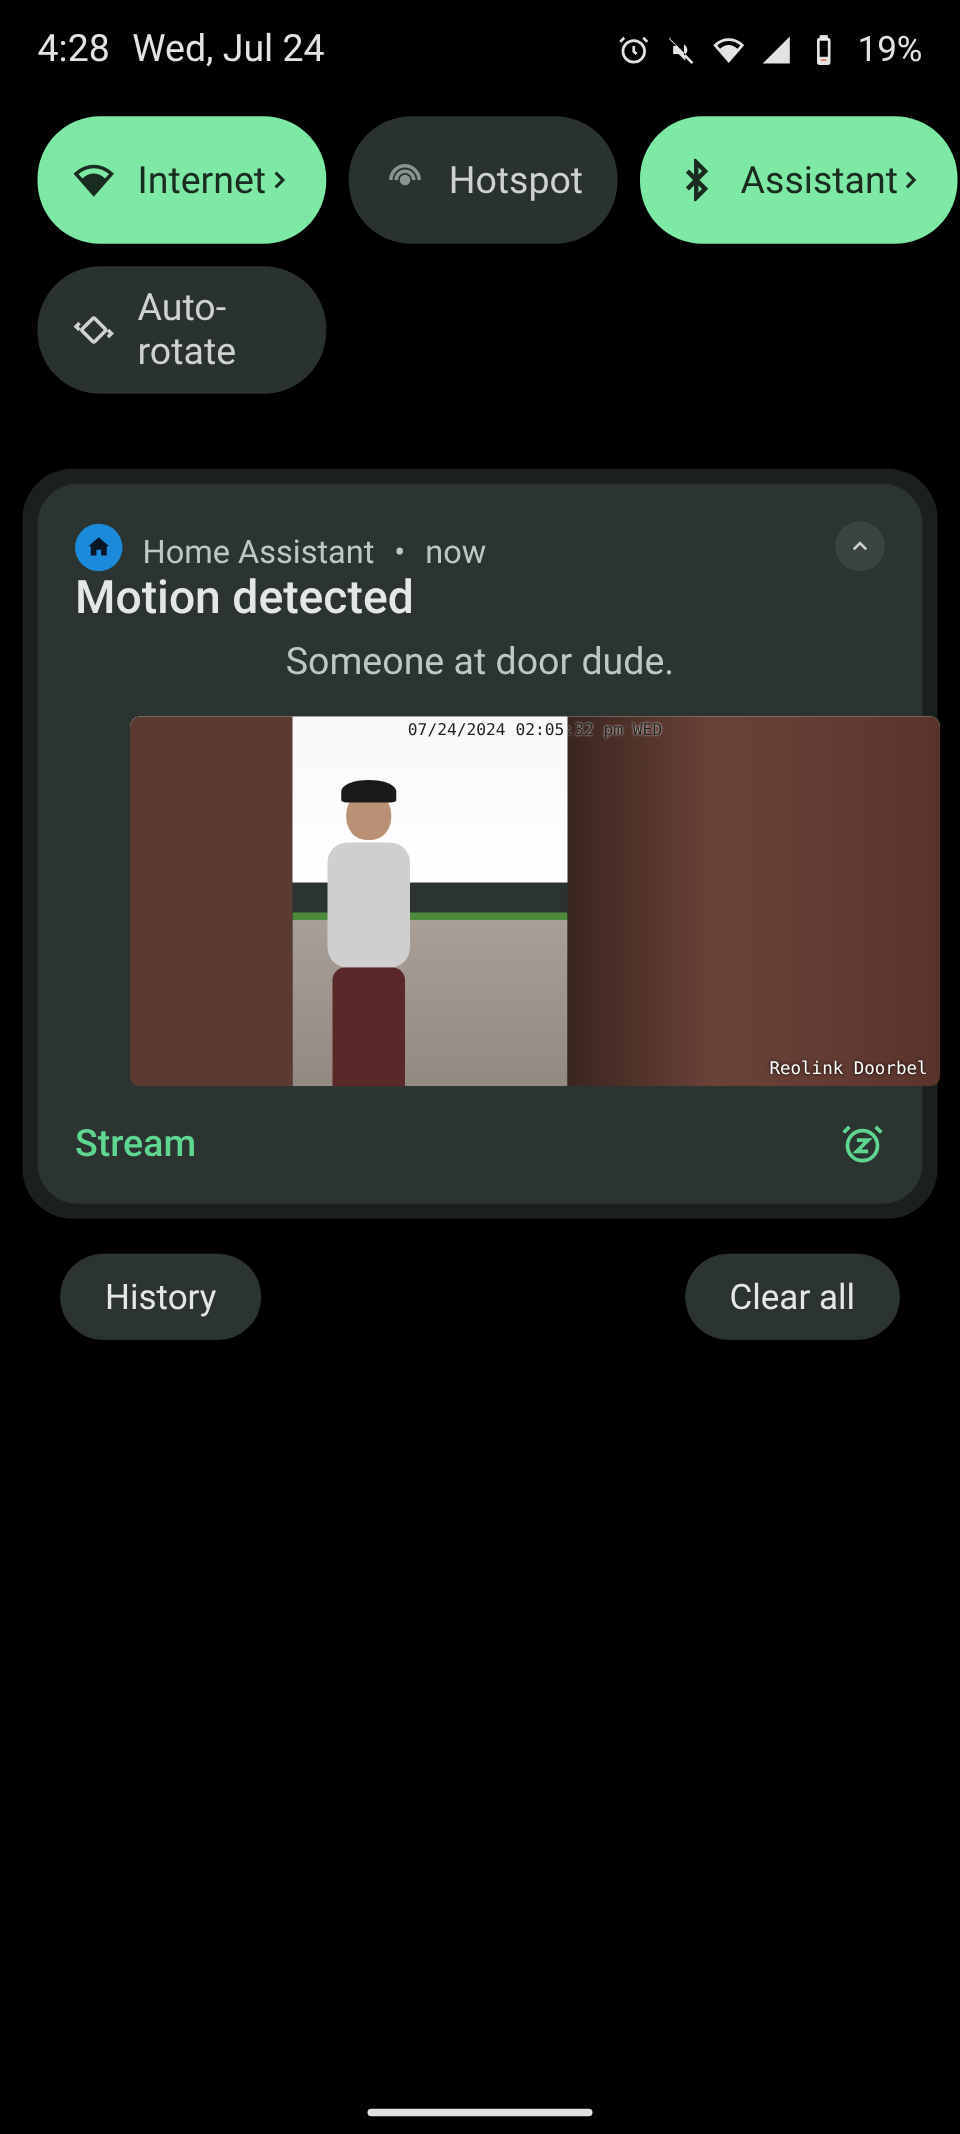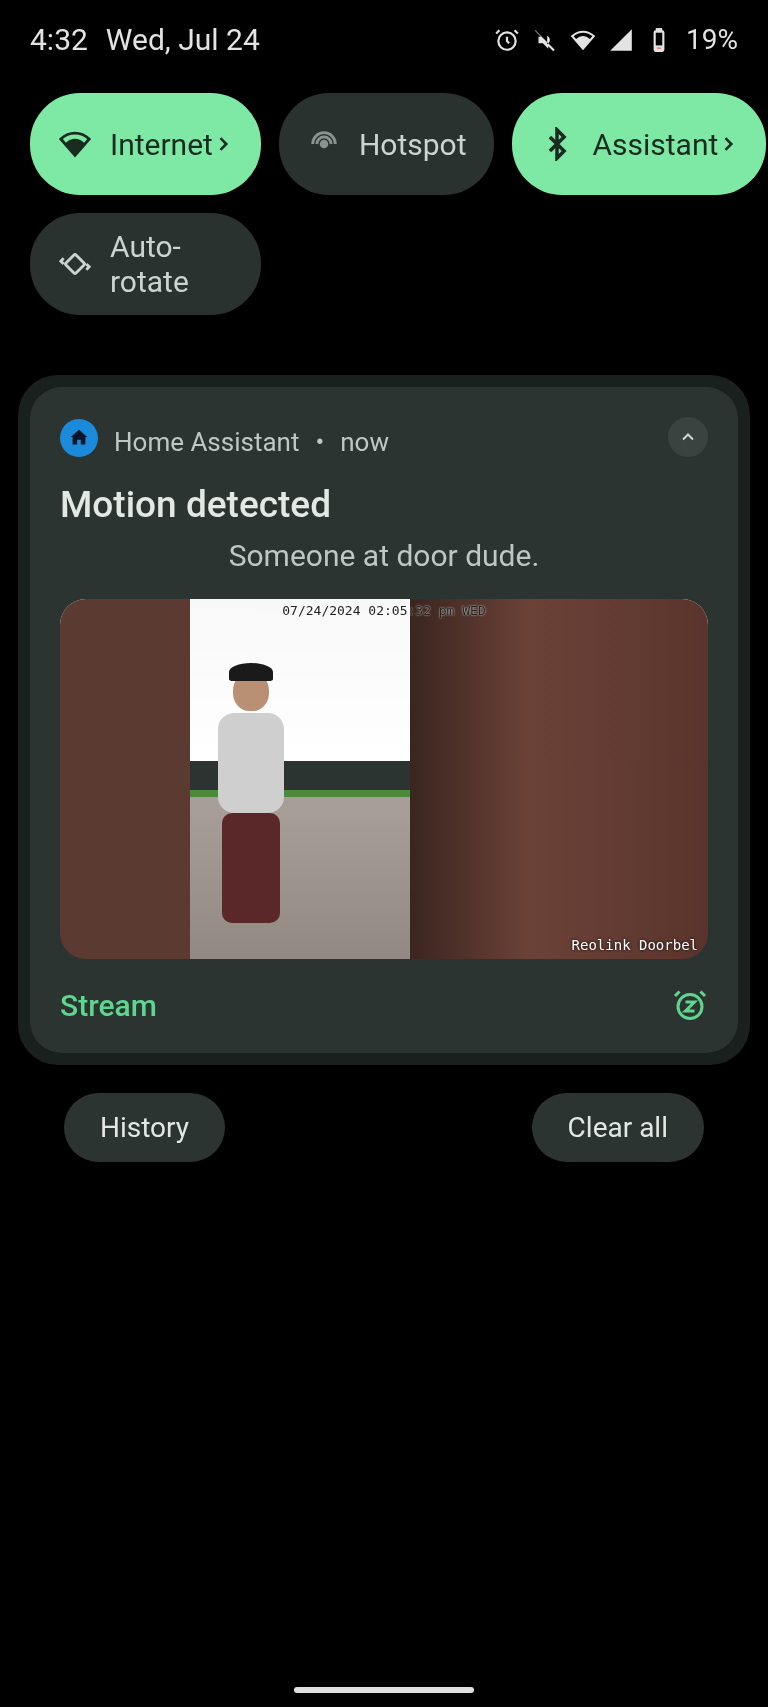--- a/index.html
+++ b/index.html
@@ -121,38 +121,39 @@
       margin-left: auto;
       width: 40px;
       height: 40px;
       border-radius: 50%;
       background: #3a433f;
       display: flex;
       align-items: center;
       justify-content: center;
     }
     .notif-title, .notif-body { padding-left: 0; text-align: center; }
-    .notif-content { padding-left: 0; margin-top: 26px;}
+    .notif-content { padding-left: 0; }
     .notif-title2 {
       font-size: 37px;
       font-weight: 500;
       color: #e3e8e5;
     }
     .notif-body {
       margin-top: 12px;
       font-size: 30px;
       color: #bec7c2;
     }
     .notif-image {
       margin-top: 26px;
-      border-radius: 26px;
+      border-radius: 8px;
       width: 100%;
-      height: 360px;
+      height: 296px;
       position: relative;
       overflow: hidden;
+      margin-left: 44px;
     }
     .notif-image .sky {
       position: absolute; top: 0; left: 0; right:0; height: 45%;
       background: linear-gradient(#f8f8f8, #ffffff);
     }
     .notif-image .brick-left {
       position: absolute; top:0; left:0; bottom:0; width:20%;
       background: #5b3a32;
     }
     .notif-image .brick-right {
@@ -222,21 +223,21 @@
       border: none;
     }
     .notif-snooze {
       width: 36px;
       height: 36px;
     }
 
     .bottom-actions {
       display: flex;
       justify-content: space-between;
-      padding: 28px 64px;
+      padding: 28px 48px;
     }
     .pill-btn {
       background: #2b3431;
       border-radius: 40px;
       padding: 18px 36px;
       font-size: 28px;
       color: #e3e8e5;
     }
 
     .nav-handle {
@@ -248,21 +249,21 @@
       height: 6px;
       background: #e0e0e0;
       border-radius: 4px;
     }
   </style>
 </head>
 <body>
 
 <div class="status-bar">
   <div class="status-left">
-    <span class="status-time">4:32</span>
+    <span class="status-time">4:28</span>
     <span class="status-date">Wed, Jul 24</span>
   </div>
   <div class="status-right">
     <span class="status-icon">
       <svg viewBox="0 0 24 24" fill="none" stroke="#e3e3e3" stroke-width="2">
           <circle cx="12" cy="13" r="8"></circle>
           <path d="M12 9v4l2 2M5 3L2 6M22 6l-3-3"></path>
         </svg>
     </span>
     <span class="status-icon">

